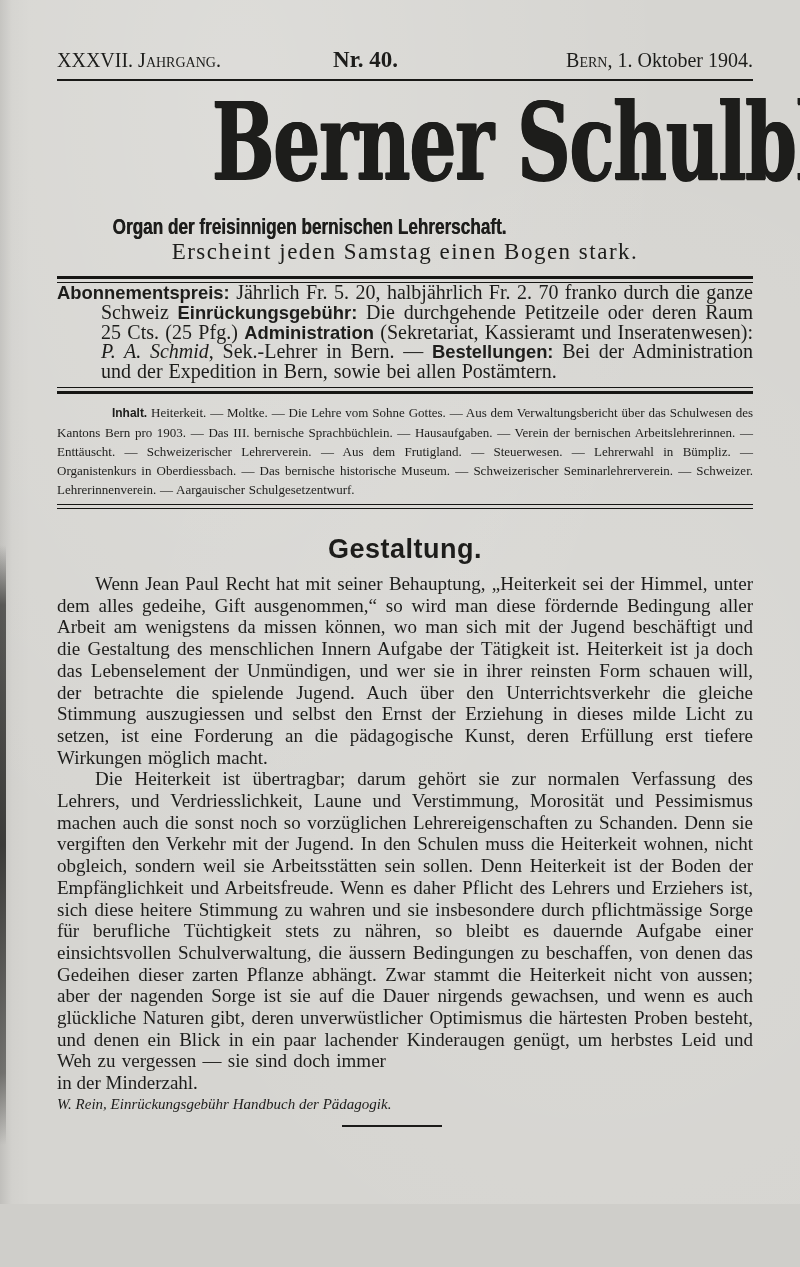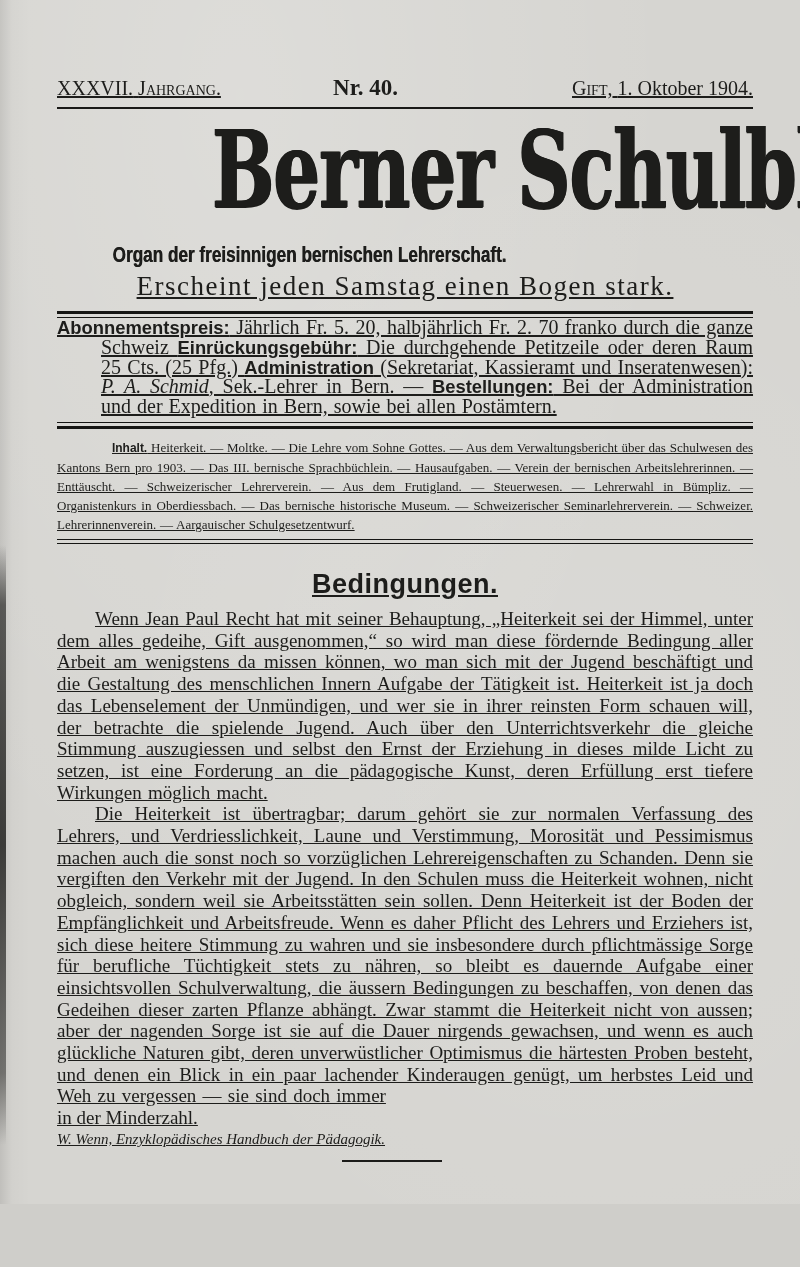--- a/index.html
+++ b/index.html
@@ -7,27 +7,26 @@
     width: 800px; height: 1267px;
     background: #cfceca;
     font-family: "Liberation Serif", serif;
     color: #1d1d1b;
     overflow: hidden;
   }
   .page {
     position: relative;
     width: 800px; height: 1204px;
     box-sizing: border-box;
-    padding: 76px 47px 0 57px;
+    padding: 48px 47px 0 57px;
     background:
       radial-gradient(ellipse at 30% 8%, rgba(255,255,255,0.18), rgba(255,255,255,0) 55%),
       radial-gradient(ellipse at 75% 60%, rgba(255,255,255,0.10), rgba(255,255,255,0) 60%),
       linear-gradient(90deg, rgba(0,0,0,0.10), rgba(0,0,0,0.02) 12px, rgba(0,0,0,0) 30px),
       #d6d5d1;
-    text-decoration: underline;
   }
   .scan-edge {
     position: absolute; left: 0; top: 545px; width: 6px; height: 600px;
     background: linear-gradient(to bottom,
       rgba(30,30,28,0) 0%, rgba(30,30,28,0.65) 10%,
       rgba(25,25,23,0.8) 50%, rgba(30,30,28,0.5) 88%, rgba(30,30,28,0) 100%);
   }
 
   
   .mast-row {
@@ -56,22 +55,22 @@
   }
   .subtitle-wrap { text-align: left; margin-top: 9px; white-space: nowrap; }
   .subtitle {
     display: inline-block;
     font-family: "Liberation Sans", sans-serif;
     font-weight: 700; font-size: 22px; line-height: 25px;
     transform: scaleX(0.78); transform-origin: 50% 50%;
     text-shadow: 0.4px 0 0 currentColor;
   }
   .frequency {
-    text-align: center; margin-top: 7px;
-    font-size: 27px; line-height: 25px; letter-spacing: 1.5px;
+    text-align: center; 
+    font-size: 23px; line-height: 25px; letter-spacing: 1.5px;
   }
 
   .rule-double { margin-top: 12px; }
   .rd-a { border-top: 3px solid #161614; border-bottom: 1.2px solid #161614; height: 3px; }
   .rd-b { border-top: 1.2px solid #161614; border-bottom: 3px solid #161614; height: 3px; margin-top: 6px; }
   .rd-c { border-top: 1.6px solid #161614; border-bottom: 1.2px solid #161614; height: 3px; margin-top: 5px; }
 
   .imprint {
     margin: 0 0 0 0;
     font-size: 20px; line-height: 18.8px;
@@ -123,21 +122,21 @@
 </head>
 <body>
 
 <div class="page">
 
   <div class="scan-edge"></div>
 
   <div class="mast-row">
     <span><span>XXXVII.</span> <span class="sc">Jahrgang.</span></span>
     <span class="mast-issue">Nr. 40.</span>
-    <span><span class="sc">Gift,</span> <span>1. Oktober 1904.</span></span>
+    <span><span class="sc">Bern,</span> <span>1. Oktober 1904.</span></span>
   </div>
 
   <div class="rule-single"></div>
 
   <div class="title-wrap">
     <span class="title">Berner Schulblatt</span>
   </div>
 
   <div class="subtitle-wrap">
     <span class="subtitle">Organ der freisinnigen bernischen Lehrerschaft.</span>
@@ -148,25 +147,25 @@
   <div class="rule-double rd-a"></div>
 
   <p class="imprint"><span class="seg-b">Abonnementspreis:</span><span> Jährlich Fr. 5. 20, halbjährlich Fr. 2. 70 franko durch die ganze Schweiz </span><span class="seg-b">Einrückungsgebühr:</span><span> Die durchgehende Petitzeile oder deren Raum 25 Cts. (25 Pfg.) </span><span class="seg-b">Administration</span><span> (Sekretariat, Kassieramt und Inseratenwesen): </span><span class="seg-i">P. A. Schmid</span><span>, Sek.-Lehrer in Bern. — </span><span class="seg-b">Bestellungen:</span><span> Bei der Administration und der Expedition in Bern, sowie bei allen Postämtern.</span></p>
 
   <div class="rule-double rd-b"></div>
 
   <p class="contents"><span class="seg-b">Inhalt.</span><span> Heiterkeit. — Moltke. — Die Lehre vom Sohne Gottes. — Aus dem Verwaltungsbericht über das Schulwesen des Kantons Bern pro 1903. — Das III. bernische Sprachbüchlein. — Hausaufgaben. — Verein der bernischen Arbeitslehrerinnen. — Enttäuscht. — Schweizerischer Lehrerverein. — Aus dem Frutigland. — Steuerwesen. — Lehrerwahl in Bümpliz. — Organistenkurs in Oberdiessbach. — Das bernische historische Museum. — Schweizerischer Seminarlehrerverein. — Schweizer. Lehrerinnenverein. — Aargauischer Schulgesetzentwurf.</span></p>
 
   <div class="rule-double rd-c"></div>
 
-  <h3 class="article-heading">Bedingungen.</h3>
+  <h3 class="article-heading">Gestaltung.</h3>
 
   <p class="body-p first">Wenn Jean Paul Recht hat mit seiner Behauptung, „Heiterkeit sei der Himmel, unter dem alles gedeihe, Gift ausgenommen,“ so wird man diese fördernde Bedingung aller Arbeit am wenigstens da missen können, wo man sich mit der Jugend beschäftigt und die Gestaltung des menschlichen Innern Aufgabe der Tätigkeit ist. Heiterkeit ist ja doch das Lebenselement der Unmündigen, und wer sie in ihrer reinsten Form schauen will, der betrachte die spielende Jugend. Auch über den Unterrichtsverkehr die gleiche Stimmung auszugiessen und selbst den Ernst der Erziehung in dieses milde Licht zu setzen, ist eine Forderung an die pädagogische Kunst, deren Erfüllung erst tiefere Wirkungen möglich macht.</p>
   <p class="body-p">Die Heiterkeit ist übertragbar; darum gehört sie zur normalen Verfassung des Lehrers, und Verdriesslichkeit, Laune und Verstimmung, Morosität und Pessimismus machen auch die sonst noch so vorzüglichen Lehrereigenschaften zu Schanden. Denn sie vergiften den Verkehr mit der Jugend. In den Schulen muss die Heiterkeit wohnen, nicht obgleich, sondern weil sie Arbeitsstätten sein sollen. Denn Heiterkeit ist der Boden der Empfänglichkeit und Arbeitsfreude. Wenn es daher Pflicht des Lehrers und Erziehers ist, sich diese heitere Stimmung zu wahren und sie insbesondere durch pflichtmässige Sorge für berufliche Tüchtigkeit stets zu nähren, so bleibt es dauernde Aufgabe einer einsichtsvollen Schulverwaltung, die äussern Bedingungen zu beschaffen, von denen das Gedeihen dieser zarten Pflanze abhängt. Zwar stammt die Heiterkeit nicht von aussen; aber der nagenden Sorge ist sie auf die Dauer nirgends gewachsen, und wenn es auch glückliche Naturen gibt, deren unverwüstlicher Optimismus die härtesten Proben besteht, und denen ein Blick in ein paar lachender Kinderaugen genügt, um herbstes Leid und Weh zu vergessen — sie sind doch immer</p>
 
   <div class="closing-row">
     <span>in der Minderzahl.</span>
-    <span class="attribution">W. Wenn, Enzyklopädisches Handbuch der Pädagogik.</span>
+    <span class="attribution">W. Rein, Einrückungsgebühr Handbuch der Pädagogik.</span>
   </div>
 
   <div class="end-rule"></div>
 
 </div>
 
 </body></html>

